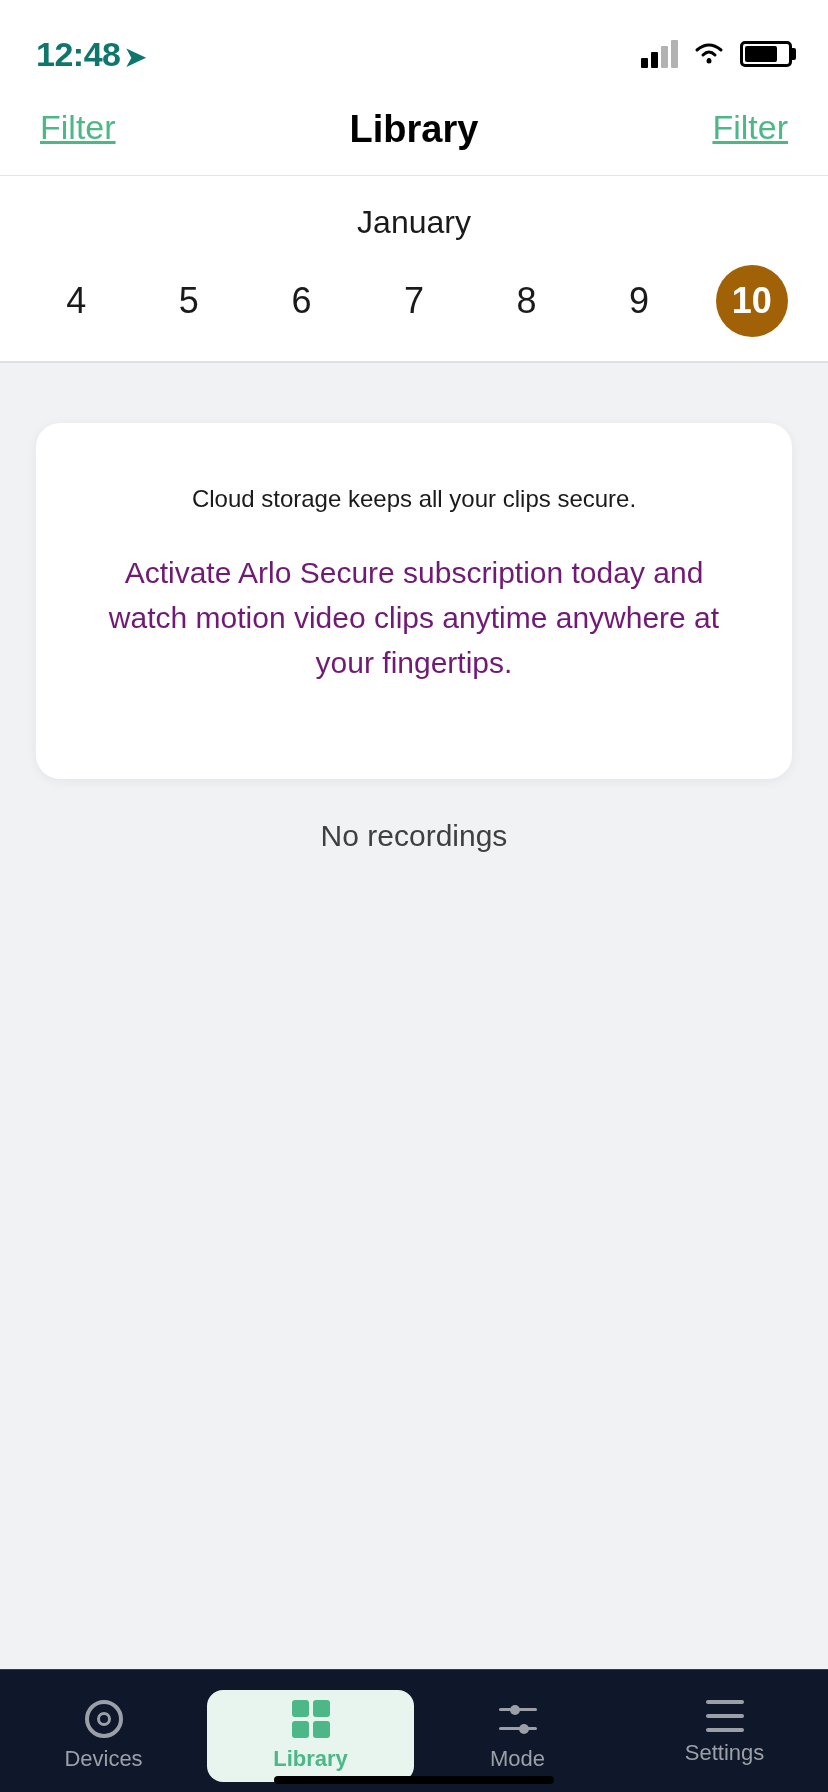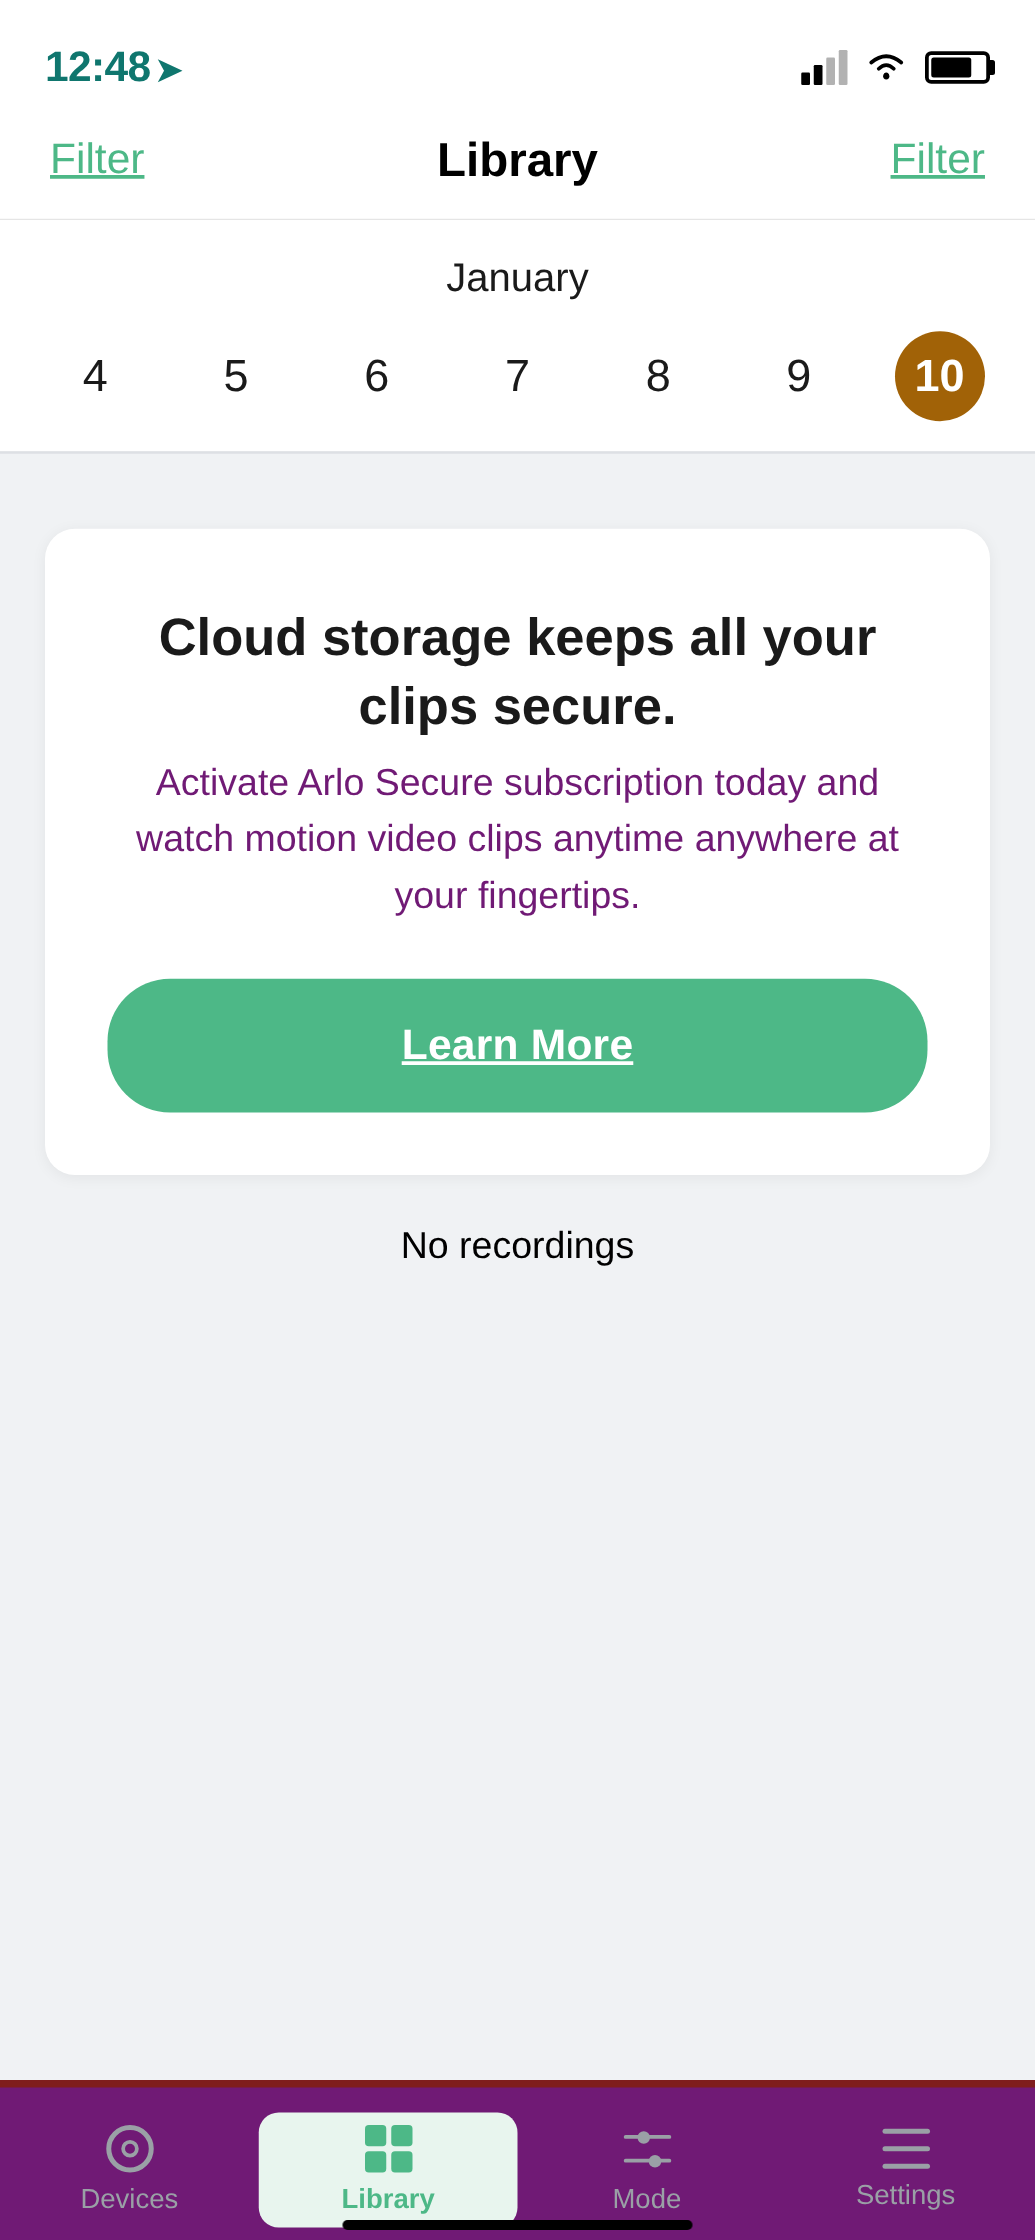--- a/index.html
+++ b/index.html
@@ -158,25 +158,25 @@
     
     .cloud-card {
       width: 100%;
       background: #fff;
       border-radius: 24px;
       padding: 60px 50px 50px;
       text-align: center;
       box-shadow: 0 2px 12px rgba(0,0,0,0.06);
     }
     .cloud-card-title {
-      font-size: 42px;
-      font-weight: 700;
+      font-size: 24px;
+      font-weight: 400;
       color: #1a1a1a;
       line-height: 1.3;
-      margin-bottom: 12px;
+      margin-bottom: 36px;
     }
     .cloud-card-desc {
       font-size: 30px;
       font-weight: 400;
       color: #701a75;
       line-height: 1.5;
       margin-bottom: 44px;
     }
     .learn-more-btn {
       width: 100%;
@@ -193,34 +193,34 @@
       font-size: 34px;
       font-weight: 700;
       color: #fff;
       text-decoration: underline;
       letter-spacing: 0.2px;
     }
 
     
     .no-recordings {
       font-size: 30px;
-      color: #000000;
+      color: #404040;
       font-weight: 400;
     }
 
     
     .tab-bar {
       position: fixed;
       bottom: 0;
       left: 0;
       width: 828px;
-      background: #701a75;
-      border-top: 6px solid #7f1d1d;
-      display: flex;
-      align-items: center;
+      background: #0f172a;
+      border-top: 1px solid #7f1d1d;
+      display: flex;
+      align-items: flex-start;
       justify-content: space-around;
       padding: 20px 0 10px;
     }
     .tab-item {
       display: flex;
       flex-direction: column;
       align-items: center;
       gap: 8px;
       width: 25%;
       padding: 10px 0;
@@ -379,23 +379,20 @@
   </div>
 </div>
 
 <div class="divider"></div>
 
 <div class="main-content">
 
   <div class="cloud-card">
     <div class="cloud-card-title">Cloud storage keeps all your clips secure.</div>
     <div class="cloud-card-desc">Activate Arlo Secure subscription today and watch motion video clips anytime anywhere at your fingertips.</div>
-    <button class="learn-more-btn">
-      <span>Learn More</span>
-    </button>
   </div>
 
   <div class="no-recordings">No recordings</div>
 
 </div>
 
 <div class="tab-bar">
 
   <div class="tab-item">
     <div class="circle-icon">

